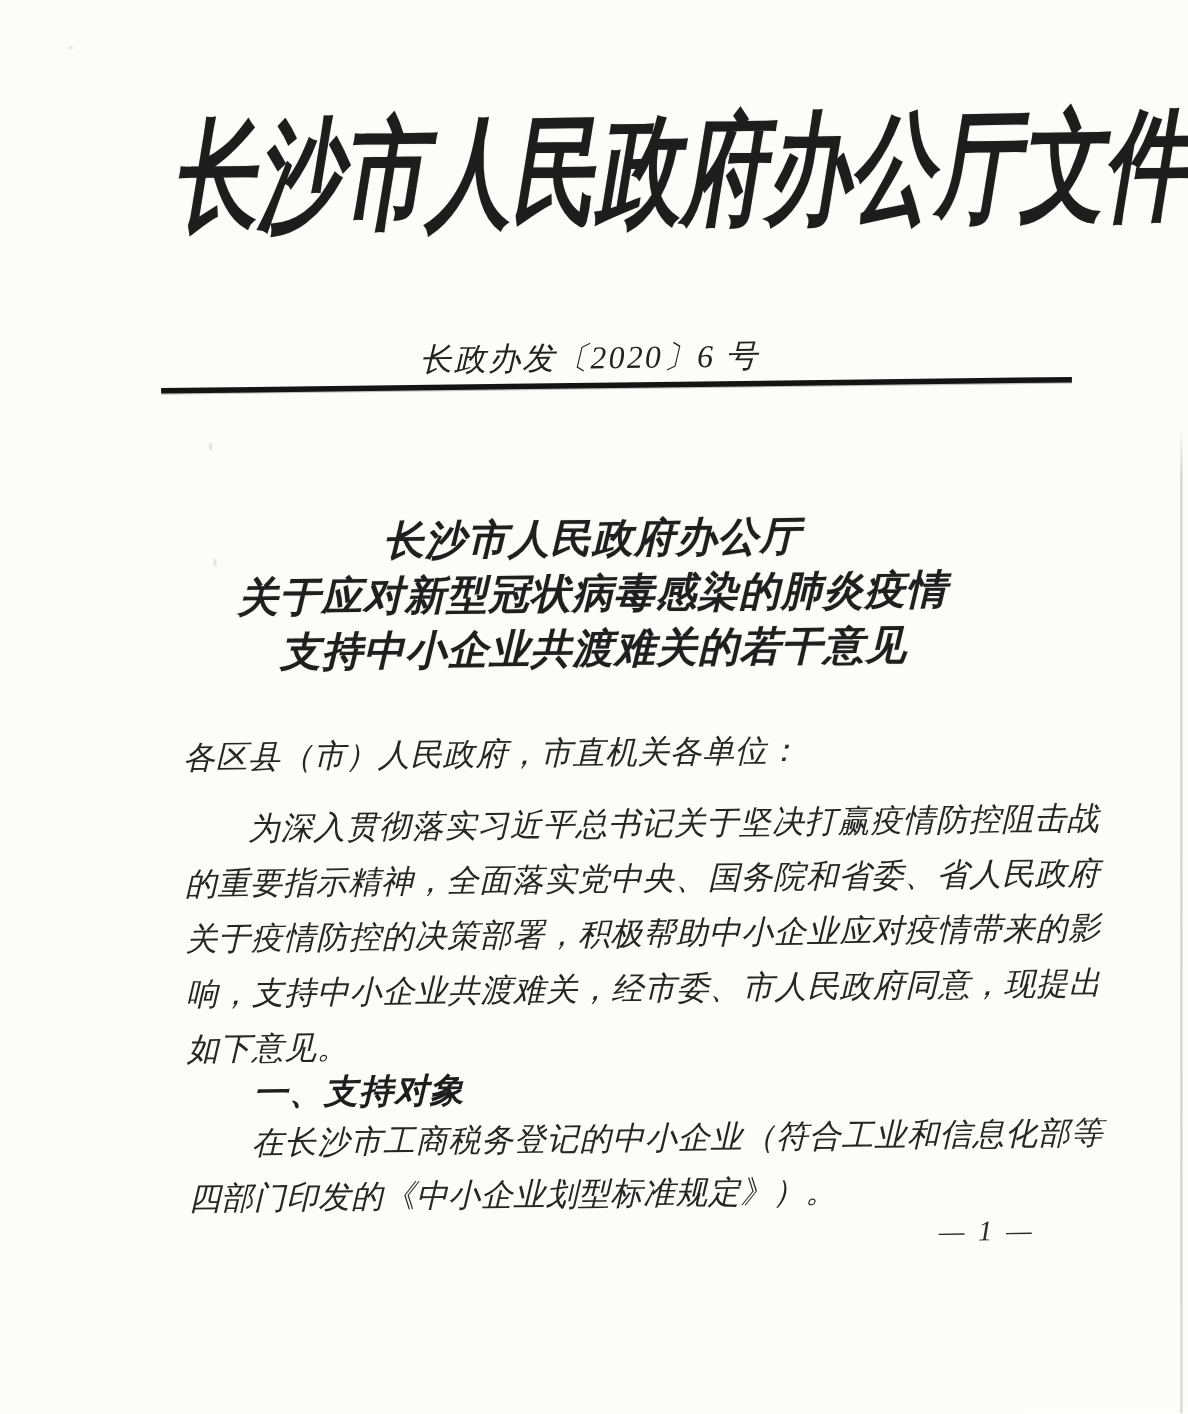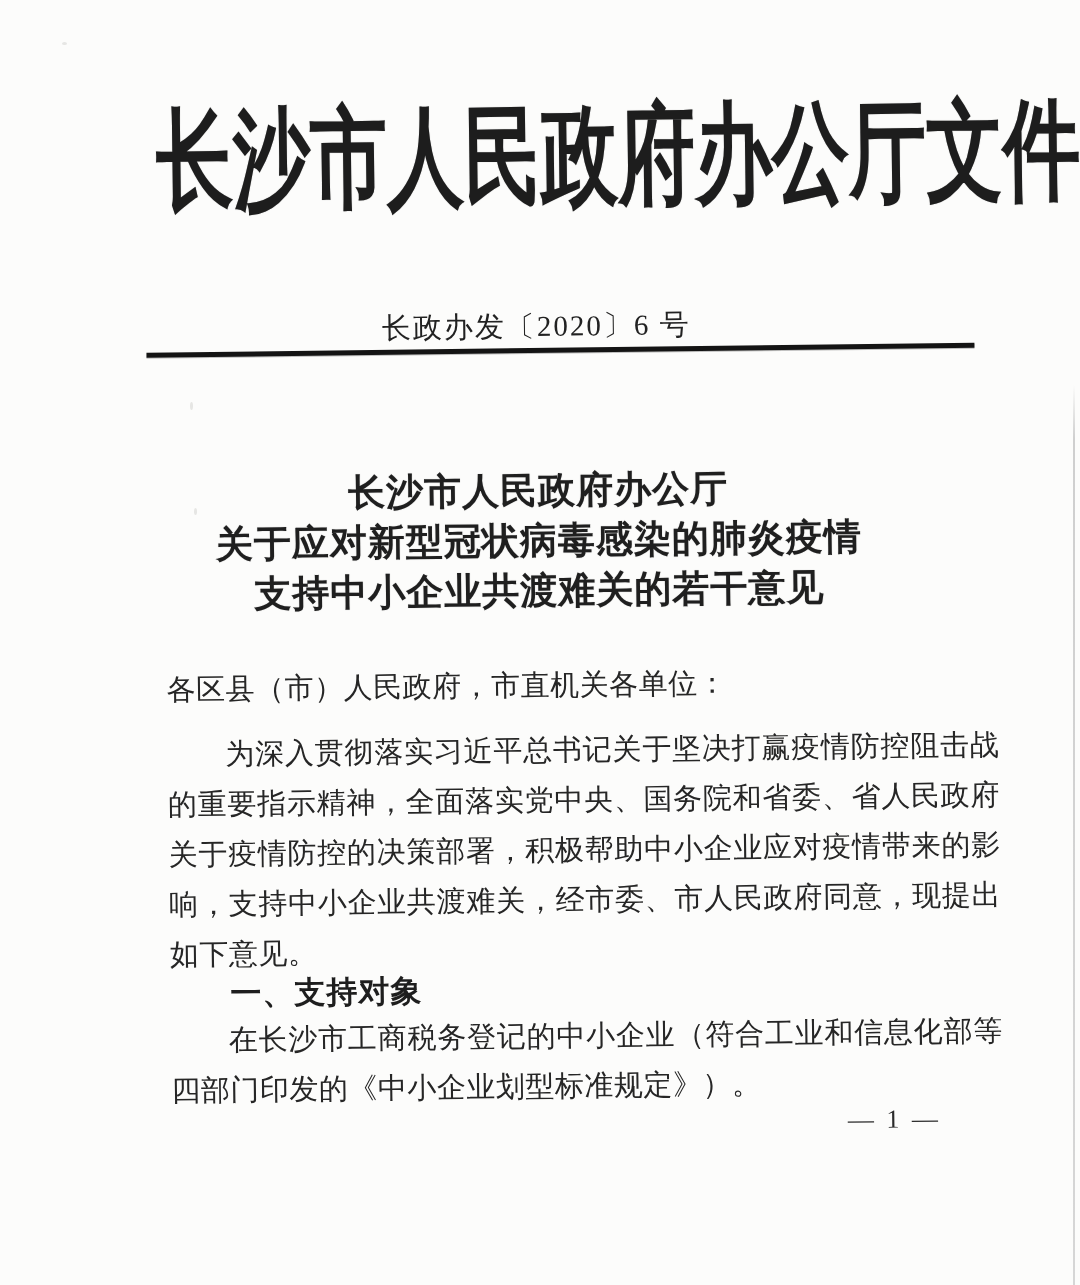--- a/index.html
+++ b/index.html
@@ -8,20 +8,21 @@
     background: #ffffff;
   }
   .page {
     position: relative;
     width: 1080px;
     height: 1285px;
     background: #fcfcfb;
     overflow: hidden;
     font-family: "Liberation Serif", "DejaVu Serif", serif;
     color: #262626;
+    font-style: italic;
   }
   
   .scan-skew {
     position: absolute;
     left: 0; top: 0;
     width: 1080px;
     height: 1285px;
     transform: rotate(-0.7deg);
     transform-origin: 540px 640px;
   }

